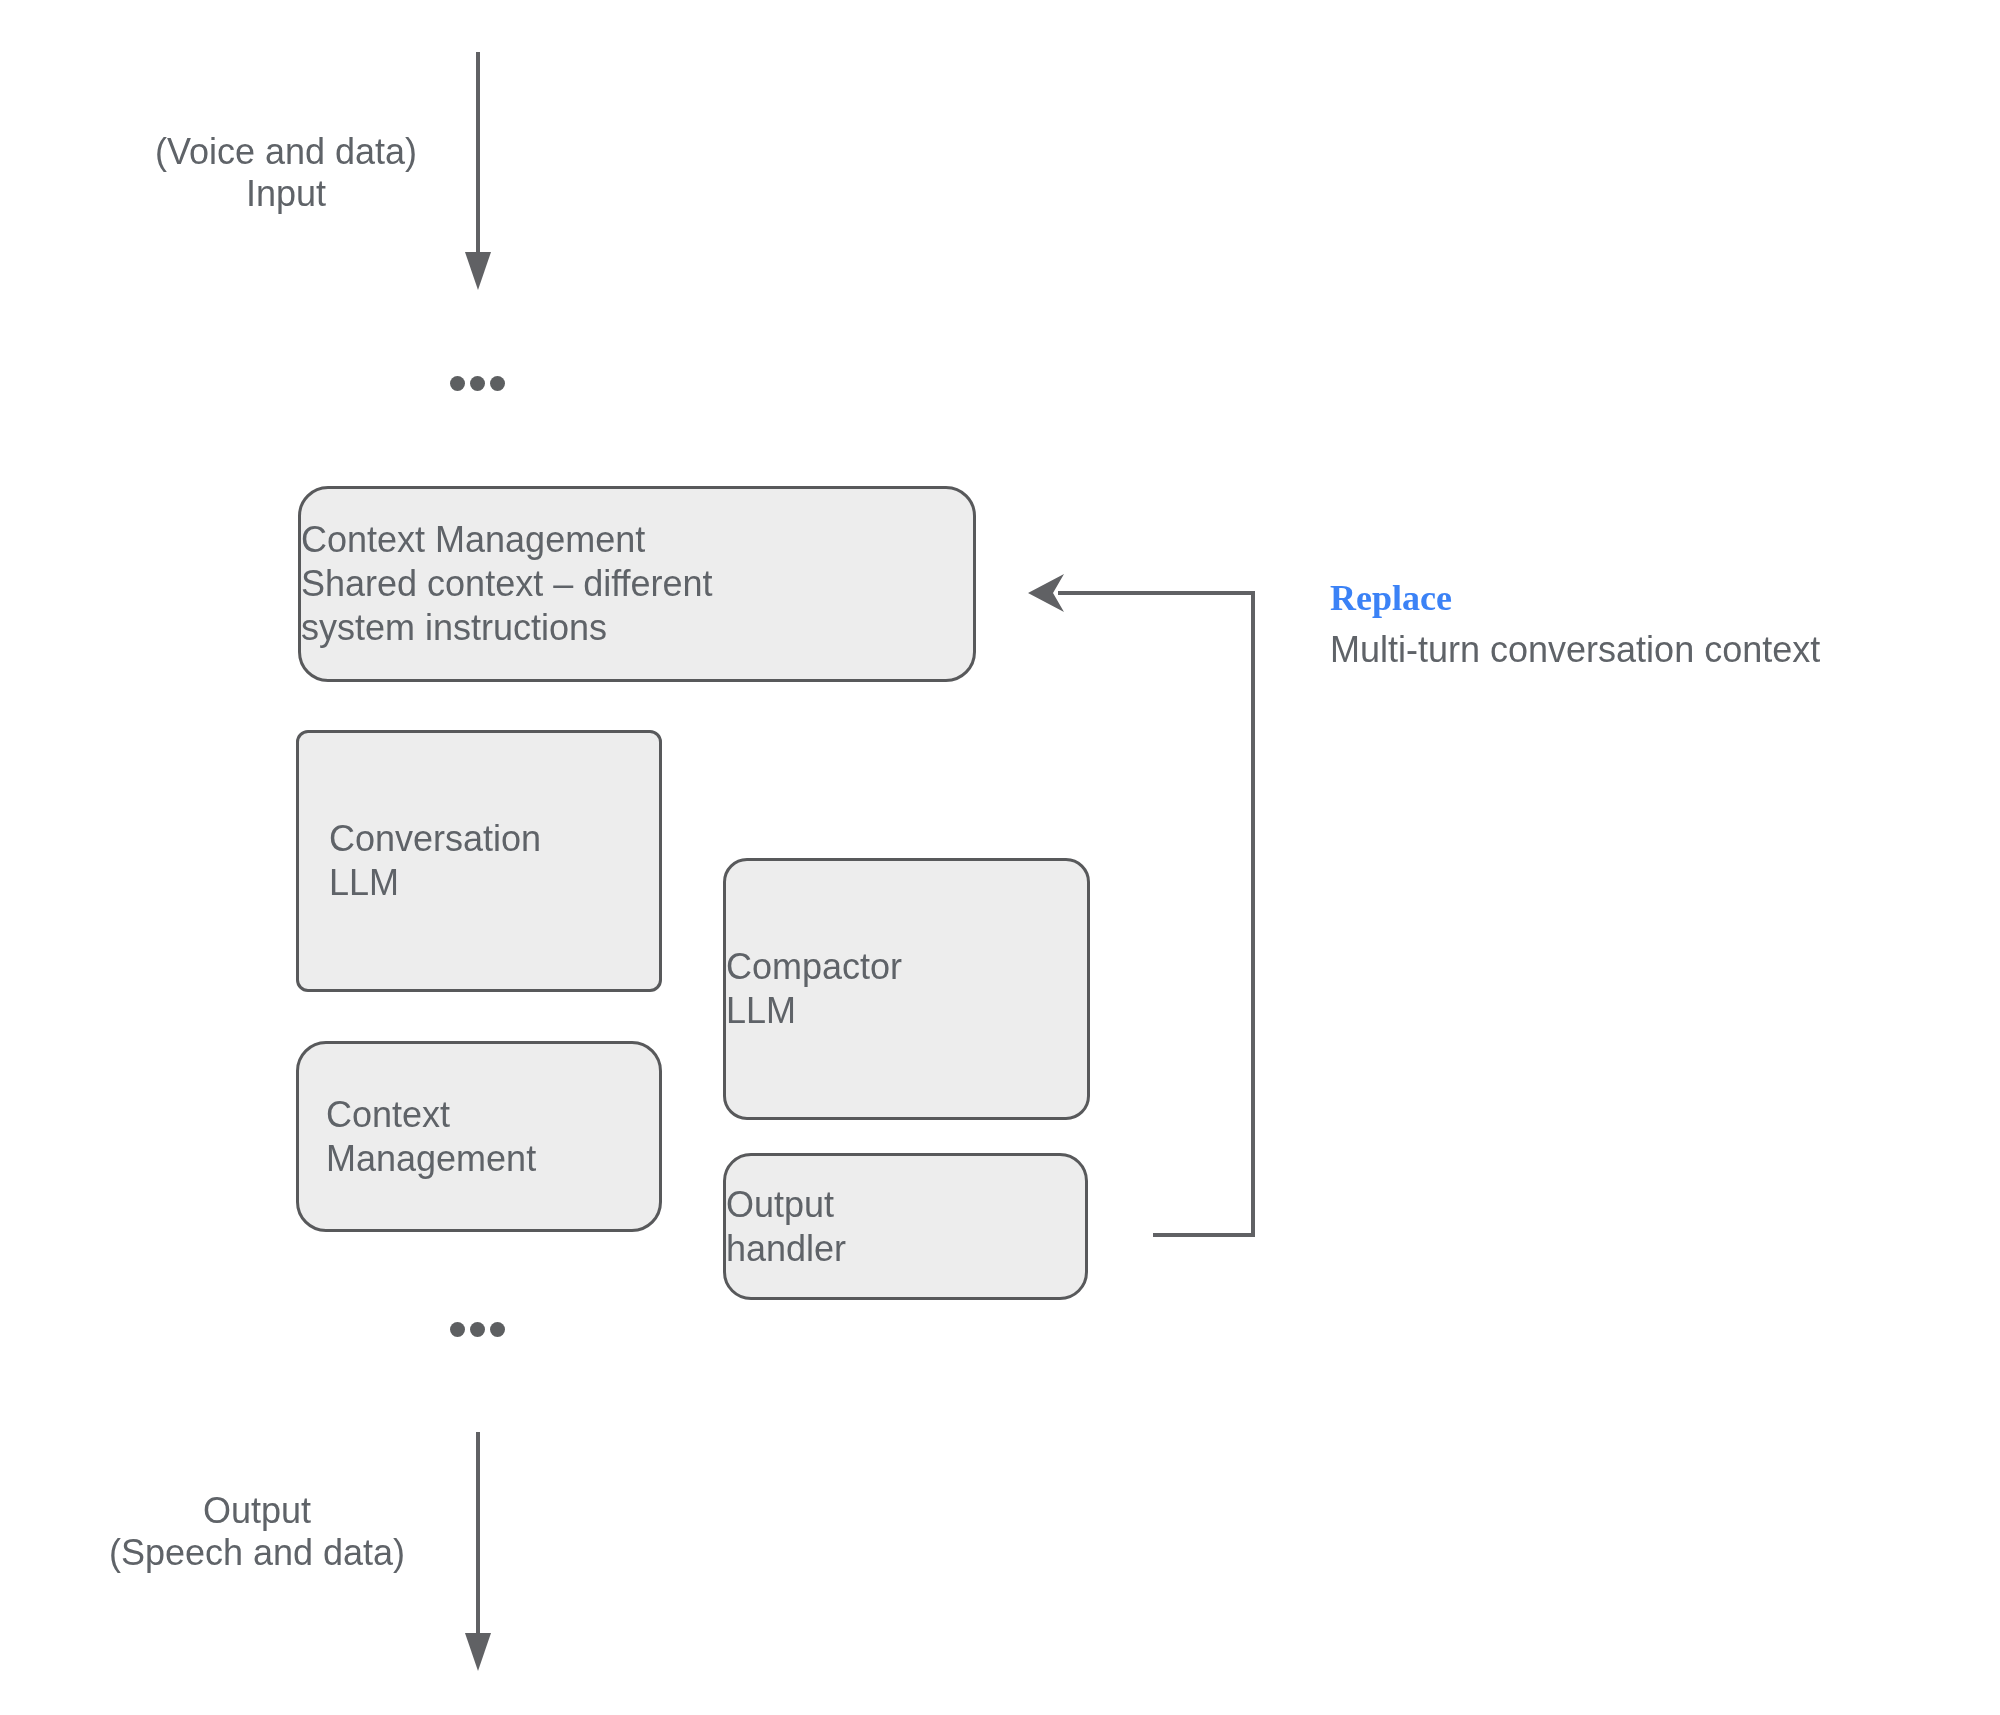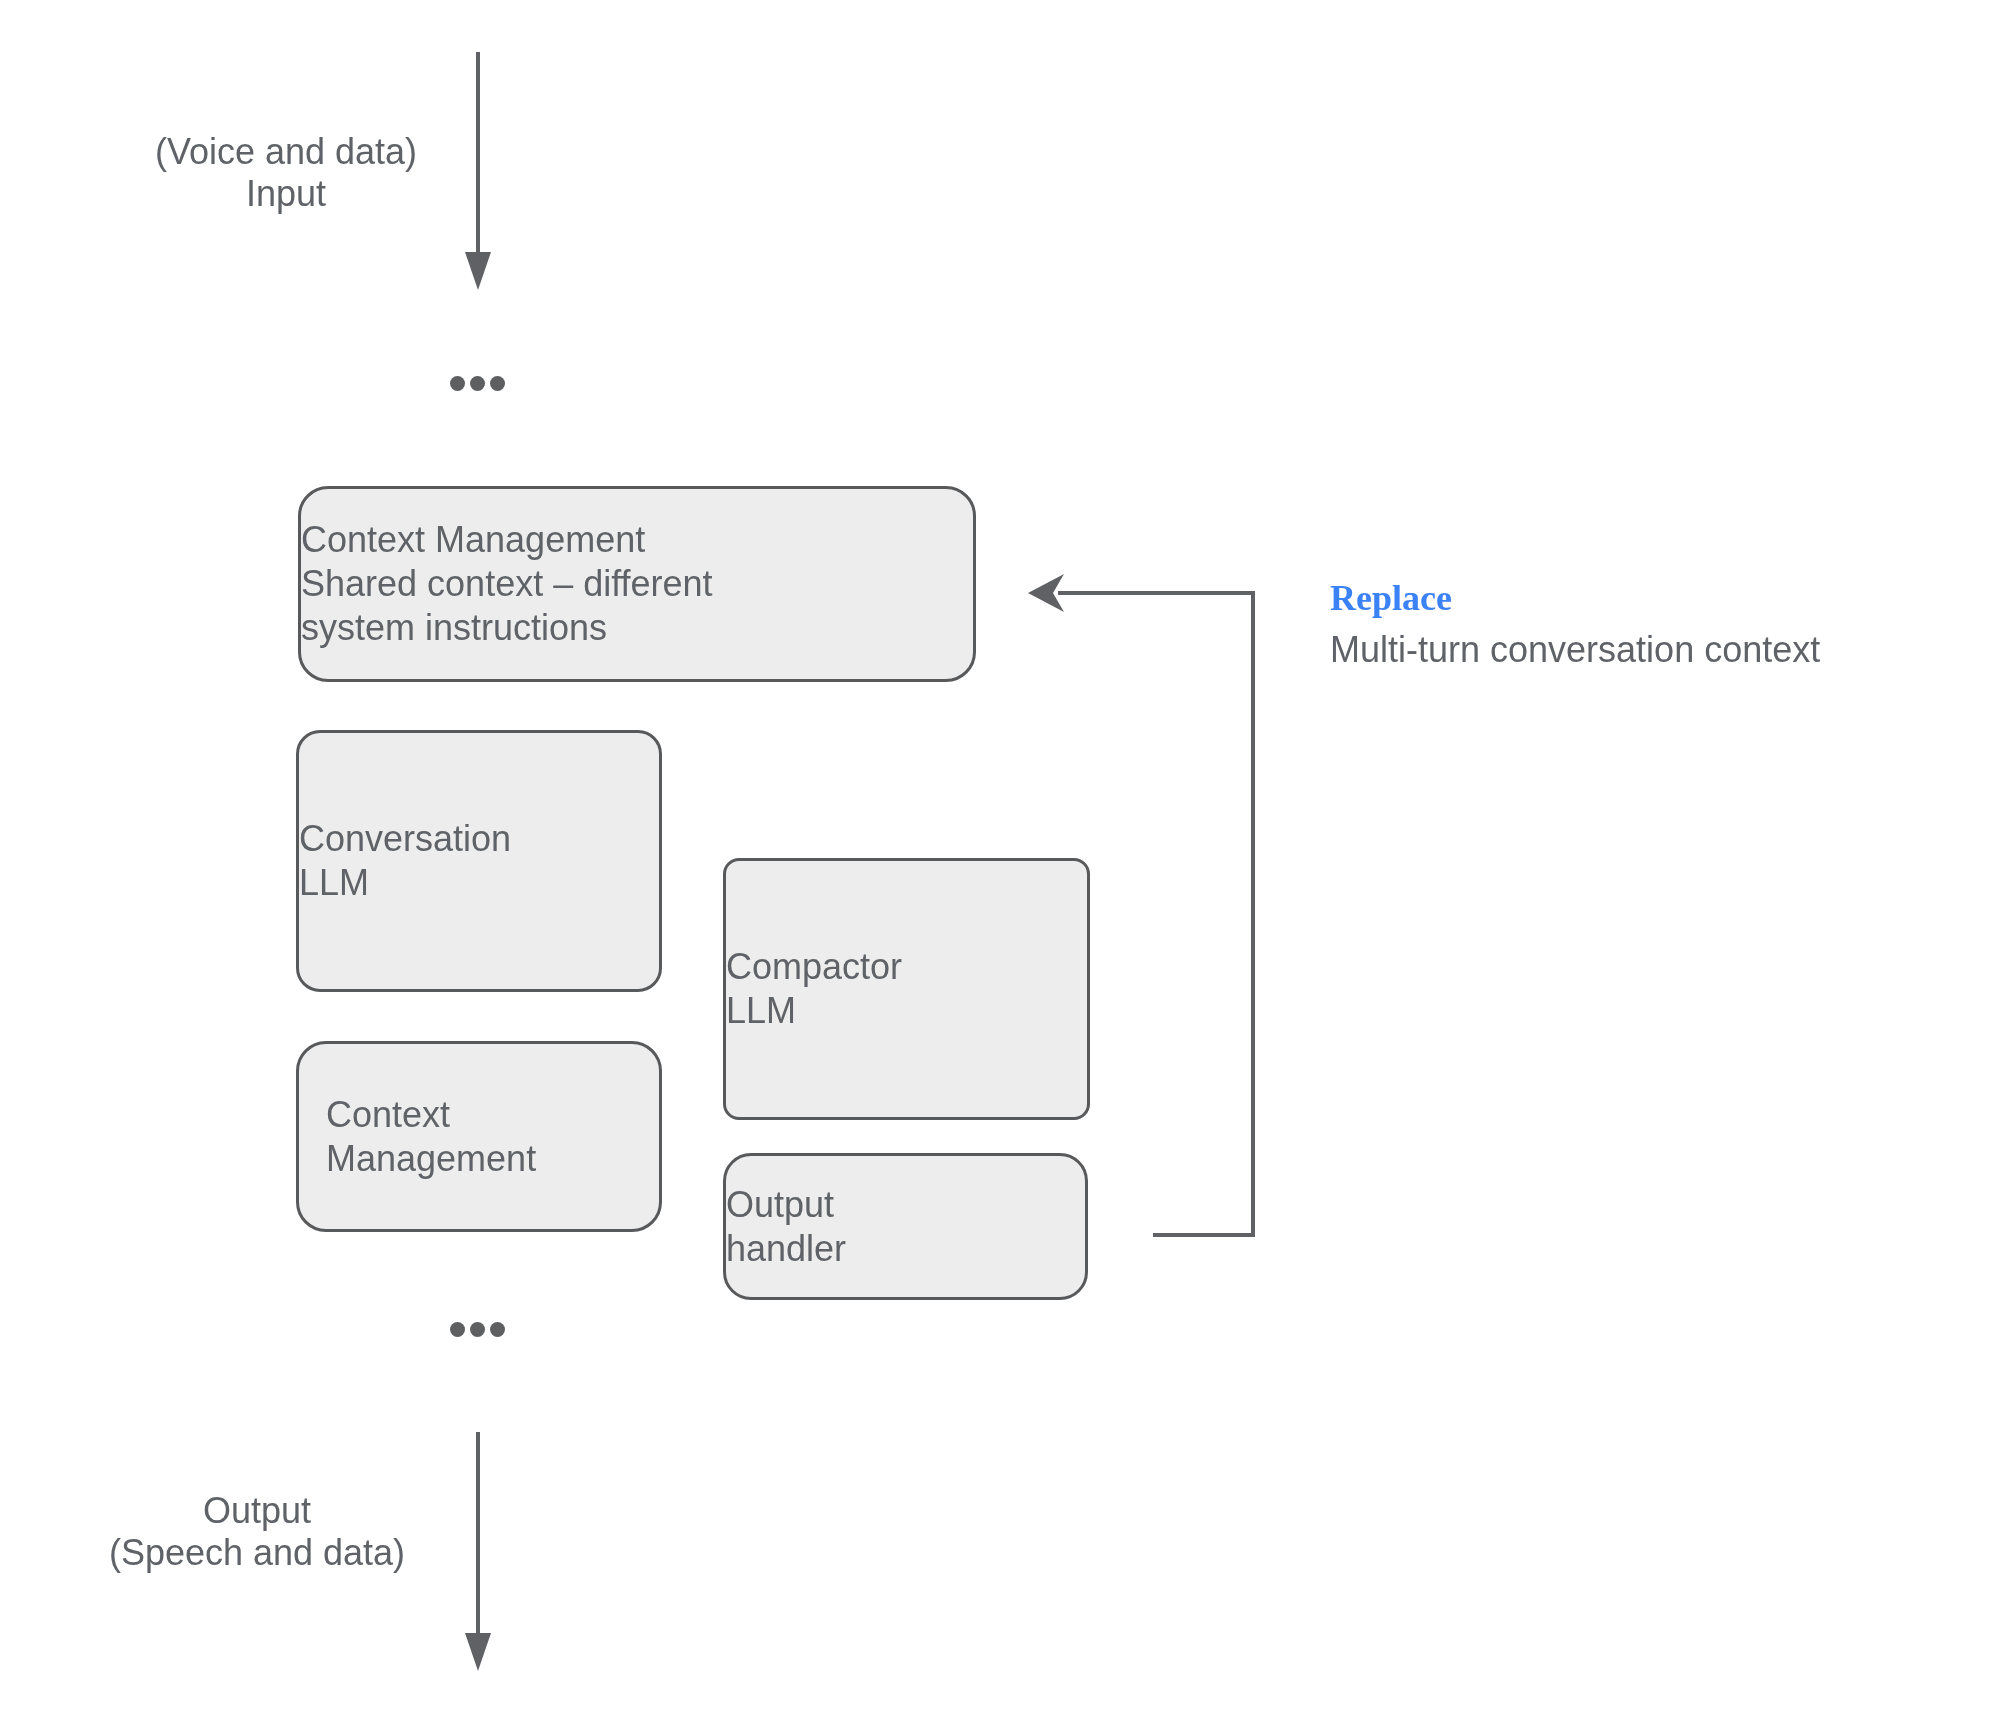--- a/index.html
+++ b/index.html
@@ -32,23 +32,23 @@
     display: flex;
     flex-direction: column;
     align-items: flex-start;
     justify-content: center;
     text-align: center;
     font-size: 36px;
     line-height: 44px;
     color: #5f6368;
   }
   .node-cm-top    { left: 298px; top: 486px;  width: 678px; height: 196px; border-radius: 30px; }
-  .node-conv      { left: 296px; top: 730px;  width: 366px; height: 262px; border-radius: 24px; }
+  .node-conv      { left: 296px; top: 730px;  width: 366px; height: 262px; border-radius: 12px; padding-left: 30px; }
   .node-gate      { left: 723px; top: 732px;  width: 366px; height: 95px;  border-radius: 24px; }
-  .node-compactor { left: 723px; top: 858px;  width: 367px; height: 262px; border-radius: 16px; }
+  .node-compactor { left: 723px; top: 858px;  width: 367px; height: 262px; border-radius: 24px; }
   .node-cm-bottom { left: 296px; top: 1041px; width: 366px; height: 191px; border-radius: 30px; padding-left: 27px; }
   .node-output    { left: 723px; top: 1153px; width: 365px; height: 147px; border-radius: 28px; }
   .flow-label {
     position: absolute;
     text-align: center;
     font-size: 36px;
     line-height: 42px;
     color: #5f6368;
   }
   .label-input  { left: 86px; top: 131px; width: 400px; }

